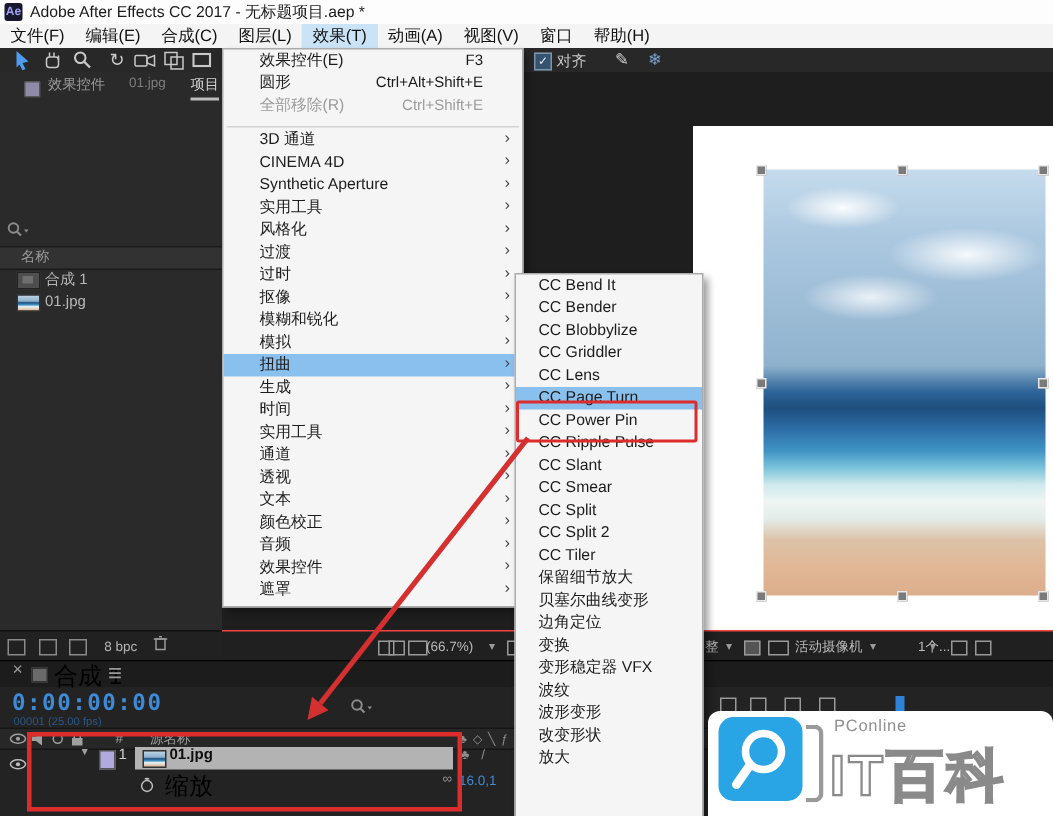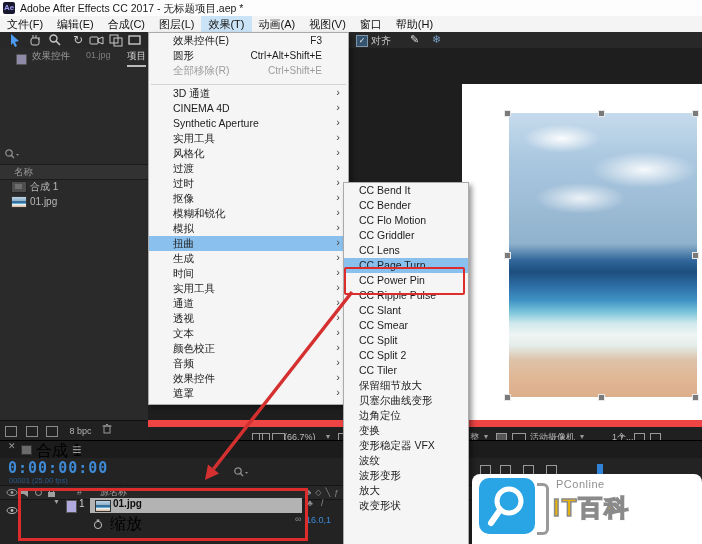--- a/index.html
+++ b/index.html
@@ -48,21 +48,21 @@
   
   .viewer{left:148px;top:48px;width:554px;height:372px;background:#1e1e1e}
   .canvas{left:462px;top:84px;width:240px;height:336px;background:#ffffff}
   .photo{left:509px;top:113px;width:188px;height:284px;
     background:
      radial-gradient(ellipse 55px 20px at 28% 9%,rgba(255,255,255,.95),rgba(255,255,255,0) 70%),
      radial-gradient(ellipse 75px 26px at 72% 20%,rgba(255,255,255,.9),rgba(255,255,255,0) 70%),
      radial-gradient(ellipse 65px 22px at 38% 30%,rgba(255,255,255,.8),rgba(255,255,255,0) 70%),
      linear-gradient(180deg,#c6dbec 0%,#abc8e0 16%,#9dbcd6 32%,#8fb2cc 46%,#30669a 52%,#1d4e7e 56%,#2d6ea6 61%,#3f93c4 66%,#79c3da 70%,#cfe9ec 74%,#eef5f3 78%,#e3ece8 82%,#ddc2a8 87%,#e0b694 94%,#dcae8c 100%)}
   .handle{width:5px;height:5px;background:#7a7a7a;border:1px solid #e8e8e8}
-  .viewfooter{left:148px;top:420px;width:554px;height:20px;background:#202020;border-top:7px solid #ef4444;color:#b9b9b9;font-size:9px;line-height:20px}
+  .viewfooter{left:148px;top:420px;width:554px;height:20px;background:#202020;border-top:1px solid #ef4444;color:#b9b9b9;font-size:9px;line-height:20px}
   .vf{position:absolute;top:0}
   .caret{color:#9a9a9a;font-size:8px}
   .bxicon{display:inline-block;width:9px;height:8px;border:1px solid #999;vertical-align:middle}
 
   
   .timeline{left:0;top:440px;width:702px;height:104px;background:#232323;border-top:1px solid #000}
   .tl-tabrow{left:0;top:441px;width:702px;height:17px;background:#1c1c1c;color:#cfcfcf;font-size:10px;line-height:17px}
   .tl-close{left:8px;top:441px;color:#9a9a9a;font-size:9px}
   .tl-tabico{left:21px;top:445px;width:9px;height:8px;background:#6a6a6a;border:1px solid #333}
   .tl-tabname{left:36px;top:441px}
@@ -105,21 +105,21 @@
   
   .redbox1{left:344px;top:267px;width:117px;height:24px;border:2px solid #dd2c2c;border-radius:2px;z-index:40}
   .redbox2{left:18px;top:488px;width:284px;height:47px;border:3px solid #dd2c2c;z-index:40}
   .arrowsvg{left:0;top:0;z-index:40;pointer-events:none}
 
   
   .watermark{left:472px;top:474px;width:230px;height:70px;background:#ffffff;border-radius:8px 8px 0 0;z-index:50}
   .wm-logo{left:479px;top:478px;width:56px;height:56px;background:#29a5e6;border-radius:10px;z-index:51}
   .wm-bracket{left:537px;top:483px;width:9px;height:46px;border:3px solid #9a9a9a;border-left:none;border-radius:0 6px 6px 0;z-index:51}
   .wm-brand{left:556px;top:478px;color:#8f8f8f;font-size:11px;letter-spacing:.5px;z-index:51}
-  .wm-title{left:553px;top:492px;color:#eab308;-webkit-text-stroke:1.5px #8a8a8a;font-size:24px;font-weight:bold;letter-spacing:2px;z-index:51}
+  .wm-title{left:553px;top:492px;color:#ffffff;-webkit-text-stroke:1.5px #8a8a8a;font-size:38px;font-weight:bold;letter-spacing:2px;z-index:51}
 </style>
 </head>
 <body>
 
 <div class="abs titlebar">
   <div class="abs ae-ico">Ae</div>
   <div class="abs title-text">Adobe After Effects CC 2017 - 无标题项目.aep *</div>
 </div>
 
 <div class="abs menubar">
@@ -324,40 +324,40 @@
   <div class="mrow"><span>文本</span><span class="arr">›</span></div>
   <div class="mrow"><span>颜色校正</span><span class="arr">›</span></div>
   <div class="mrow"><span>音频</span><span class="arr">›</span></div>
   <div class="mrow"><span>效果控件</span><span class="arr">›</span></div>
   <div class="mrow"><span>遮罩</span><span class="arr">›</span></div>
 </div>
 
 <div class="abs submenu">
   <div class="srow">CC Bend It</div>
   <div class="srow">CC Bender</div>
-  <div class="srow">CC Flo Motion</div>
+  <div class="srow">CC Blobbylize</div>
   <div class="srow">CC Griddler</div>
   <div class="srow">CC Lens</div>
   <div class="srow hl">CC Page Turn</div>
   <div class="srow">CC Power Pin</div>
   <div class="srow">CC Ripple Pulse</div>
   <div class="srow">CC Slant</div>
   <div class="srow">CC Smear</div>
   <div class="srow">CC Split</div>
   <div class="srow">CC Split 2</div>
   <div class="srow">CC Tiler</div>
   <div class="srow">保留细节放大</div>
   <div class="srow">贝塞尔曲线变形</div>
   <div class="srow">边角定位</div>
   <div class="srow">变换</div>
   <div class="srow">变形稳定器 VFX</div>
   <div class="srow">波纹</div>
   <div class="srow">波形变形</div>
+  <div class="srow">改变形状</div>
   <div class="srow">放大</div>
-  <div class="srow">改变形状</div>
 </div>
 
 <div class="abs redbox1"></div>
 <div class="abs redbox2"></div>
 <svg class="abs arrowsvg" width="702" height="544" viewBox="0 0 702 544">
   <line x1="352" y1="292" x2="213.5" y2="469" stroke="#d43030" stroke-width="3.5"></line>
   <polygon points="205,480 208,464.5 219,473.5" fill="#d43030"></polygon>
 </svg>
 
 <div class="abs watermark"></div>

